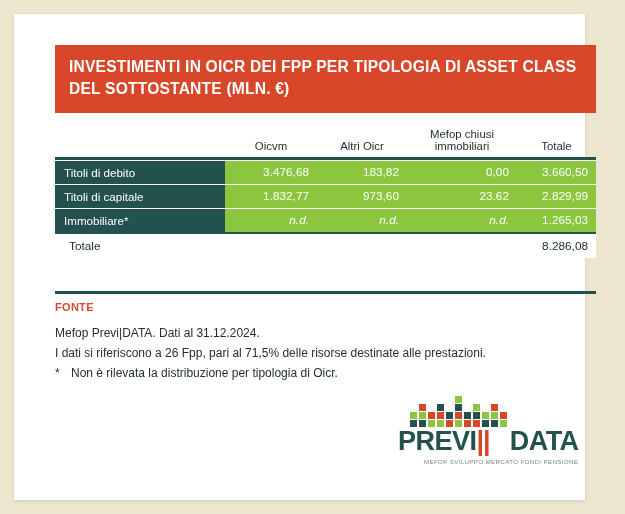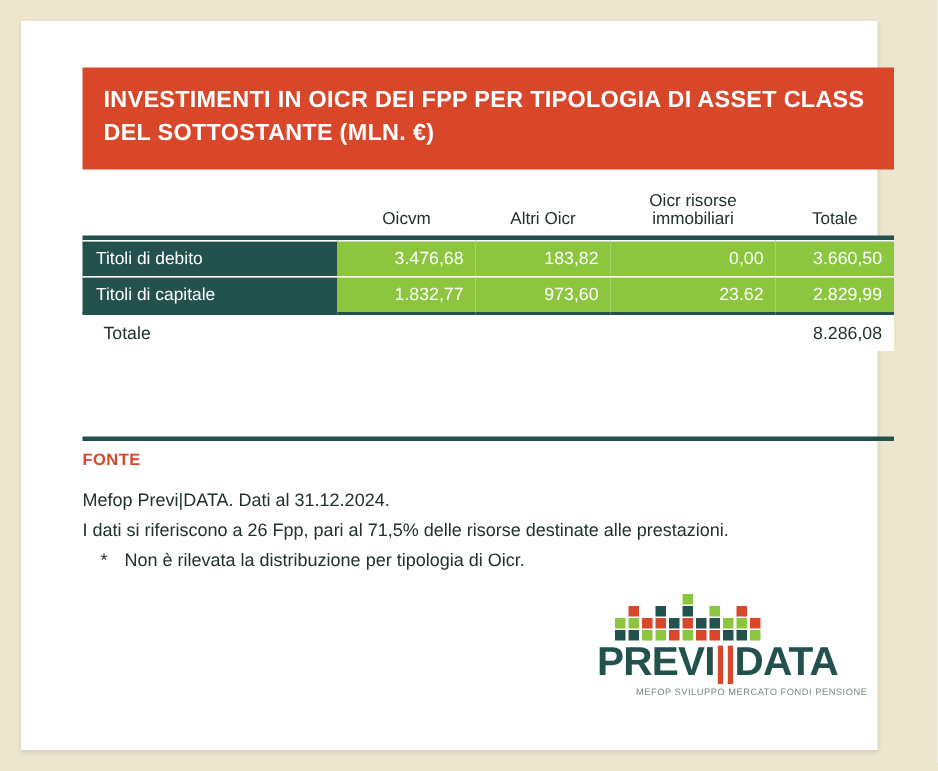--- a/index.html
+++ b/index.html
@@ -124,21 +124,20 @@
     left: 41px;
     top: 309px;
     width: 545px;
     color: #22312f;
     font-size: 12px;
     line-height: 20px;
   }
   .notes .note-ast {
     display: block;
     padding-left: 0;
-    margin-left: 12px;
   }
   .notes .note-ast .star {
     display: inline-block;
     width: 16px;
   }
   
   .logo {
     position: absolute;
     right: 27px;
     bottom: 26px;
@@ -167,20 +166,21 @@
     color: #23514e;
     white-space: nowrap;
   }
   .logo-text .bars {
     display: inline-block;
     color: #d9472b;
     letter-spacing: -1px;
   }
   .logo-text .data {
     color: #23514e;
+    padding-left: 20px;
   }
   .logo-sub {
     position: absolute;
     left: 26px;
     top: 62px;
     font-size: 6.2px;
     letter-spacing: 0.35px;
     color: #7b8a88;
     white-space: nowrap;
   }
@@ -202,21 +202,21 @@
           <col class="c1">
           <col class="c2">
           <col class="c3">
           <col class="c4">
       </colgroup>
       <thead>
         <tr>
           <th class="first"></th>
           <th>Oicvm</th>
           <th>Altri Oicr</th>
-          <th>Oicr  risorse immobiliari</th>
+          <th>Mefop  chiusi immobiliari</th>
           <th>Totale</th>
         </tr>
       </thead>
       <tbody>
         <tr class="head-rule">
           <td colspan="5"></td>
         </tr>
 
         <tr>
           <td class="label">Titoli di debito</td>
@@ -228,20 +228,27 @@
 
         <tr>
           <td class="label">Titoli di capitale</td>
           <td>1.832,77</td>
           <td>973,60</td>
           <td>23.62</td>
           <td>2.829,99</td>
         </tr>
 
 
+        <tr>
+          <td class="label">Immobiliare*</td>
+          <td class="italic">n.d.</td>
+          <td class="italic">n.d.</td>
+          <td class="italic">n.d.</td>
+          <td>1.265,03</td>
+        </tr>
 
 
         <tr class="total-row">
           <td class="label">Totale</td>
           <td></td>
           <td></td>
           <td></td>
           <td>8.286,08</td>
         </tr>
       </tbody>

